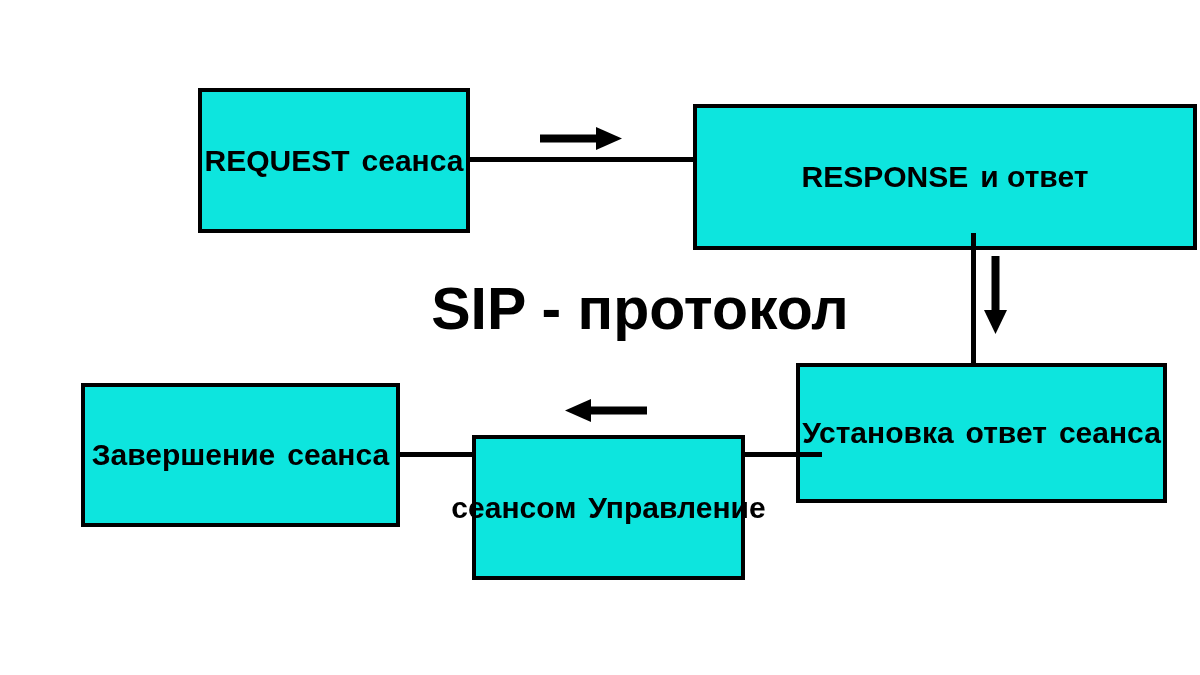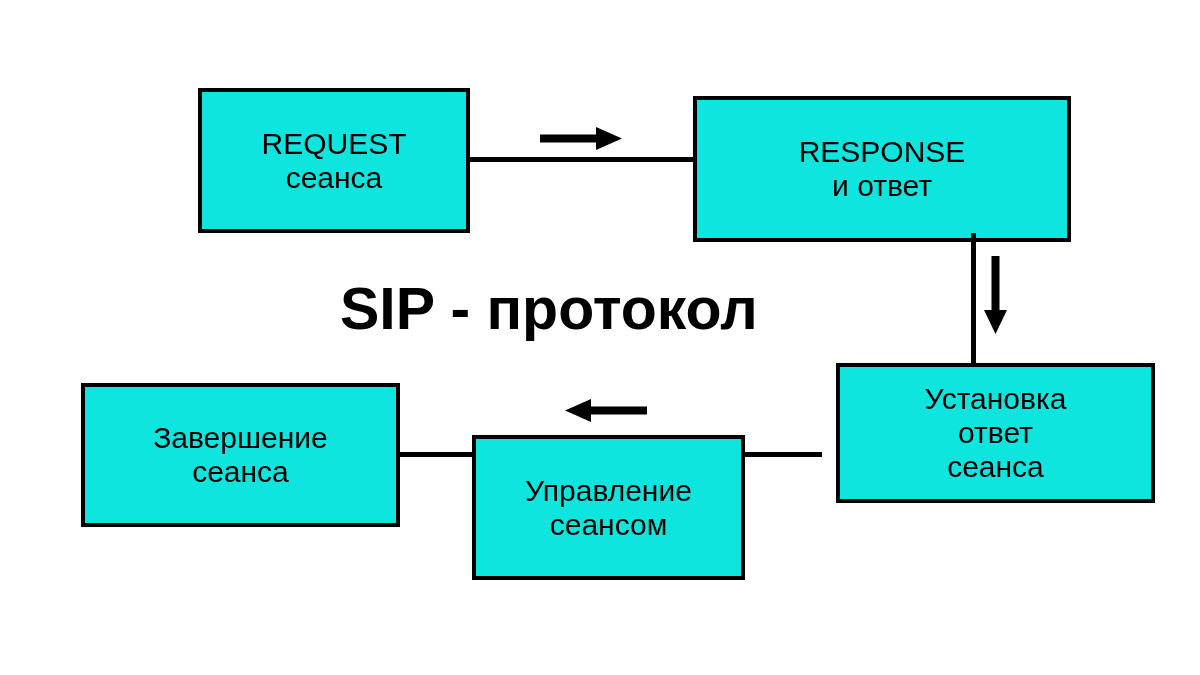--- a/index.html
+++ b/index.html
@@ -15,32 +15,33 @@
     background: var(--background, #ffffff);
     overflow: hidden;
     color: var(--text, #000000);
   }
   .box {
     position: absolute;
     box-sizing: border-box;
     background: var(--box-fill, #0de5de);
     border: 4px solid var(--box-border, #000000);
     display: flex;
-    flex-direction: column;
+    flex-direction: row;
     align-items: center;
     justify-content: center;
     text-align: center;
-    font-weight: 400;
+    font-weight: 700;
     font-size: 30px;
     line-height: 34px;
     color: var(--text, #000000);
+    gap: 12px;
   }
   .box-request    { left: 198px; top:  88px; width: 272px; height: 145px; }
-  .box-response   { left: 693px; top:  96px; width: 378px; height: 146px; }
-  .box-setup      { left: 836px; top: 363px; width: 319px; height: 140px; }
+  .box-response   { left: 693px; top:  104px; width: 504px; height: 146px; }
+  .box-setup      { left: 796px; top: 363px; width: 371px; height: 140px; }
   .box-terminate  { left:  81px; top: 383px; width: 319px; height: 144px; }
   .box-manage     { left: 472px; top: 435px; width: 273px; height: 145px; z-index: 2; }
   .connector {
     position: absolute;
     background: var(--line, #000000);
     z-index: 1;
   }
   .conn-req-resp   { left: 470px; top: 157px; width: 223px; height: 5px; }
   .conn-resp-setup { left: 971px; top: 233px; width: 5px;   height: 131px; }
   .conn-term-mgmt  { left: 400px; top: 452px; width: 74px;  height: 5px; }
@@ -54,21 +55,21 @@
   .arrow-left  { left: 565px; top: 398px; width: 82px; height: 25px; }
   .arrow svg { display: block; width: 100%; height: 100%; }
   .arrow svg * { fill: var(--line, #000000); }
   .title {
     position: absolute;
     left: 340px;
     top: 277px;
     width: 600px;
     height: 64px;
     line-height: 64px;
-    text-align: left;
+    text-align: center;
     font-weight: 700;
     font-size: 59px;
     white-space: nowrap;
     color: var(--text, #000000);
   }
 </style>
 </head>
 <body>
 
 <div class="canvas">
@@ -114,17 +115,17 @@
     <div>ответ</div>
     <div>сеанса</div>
   </div>
 
   <div class="box box-terminate">
     <div>Завершение</div>
     <div>сеанса</div>
   </div>
 
   <div class="box box-manage">
+    <div>сеансом</div>
     <div>Управление</div>
-    <div>сеансом</div>
   </div>
 
 </div>
 
 </body></html>

